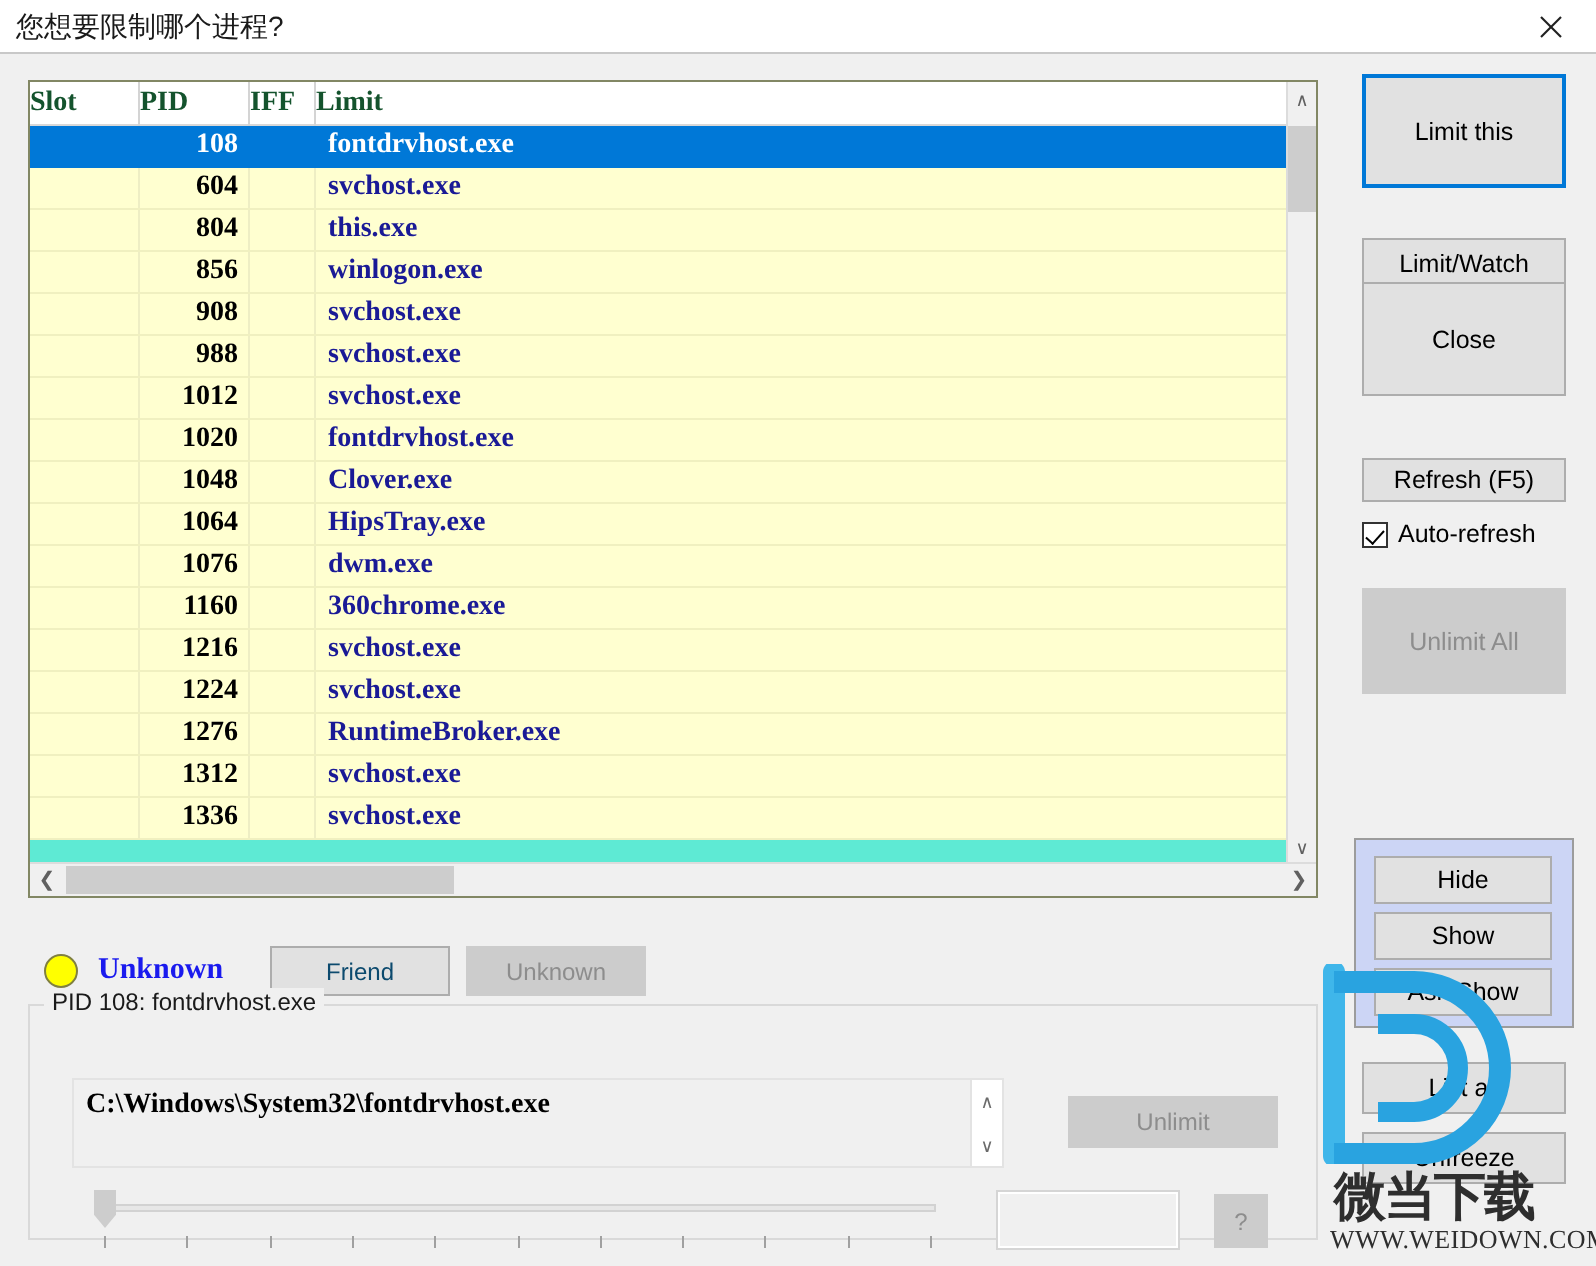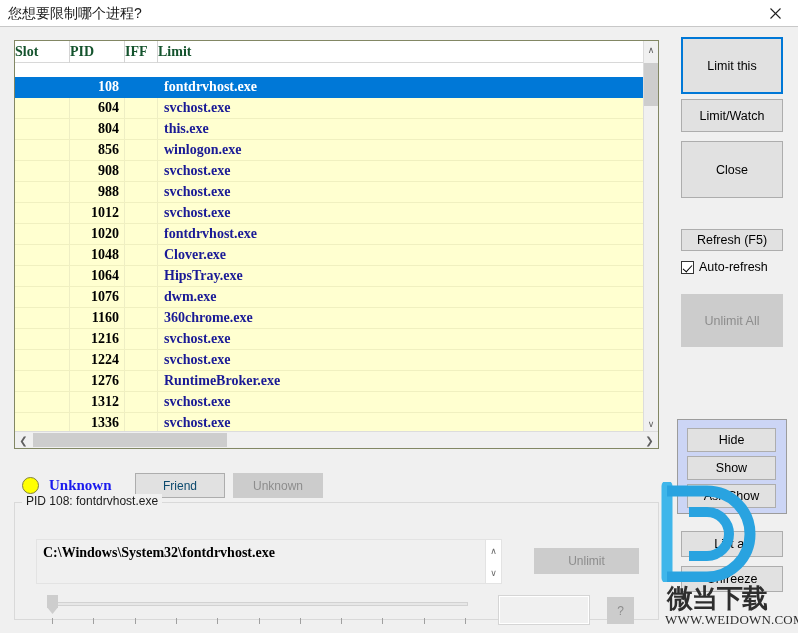--- a/index.html
+++ b/index.html
@@ -89,21 +89,20 @@
   .hdr-pid  { left: 55px;  width: 55px; }
   .hdr-iff  { left: 110px; width: 33px; }
   .hdr-name { left: 143px; width: 487px; border-right: none; }
 
   #rows-clip {
     position: absolute;
     left: 0; top: 22px;
     width: 630px; height: 478px;
     overflow: hidden;
     background: #5eead4;
-    margin-top: 14px;
   }
   .row {
     position: relative;
     height: 21px;
     background: #ffffd0;
     border-bottom: 1px solid #f0f0c0;
     box-sizing: border-box;
   }
   .row.sel { background: #0078d7; border-bottom-color: #0078d7; }
   .cell {
@@ -353,21 +352,21 @@
     color: #000000;
     display: flex;
     align-items: center;
     justify-content: center;
     cursor: pointer;
   }
   #btn-limit-this {
     top: 10px; height: 57px;
     border: 2px solid #0078d7;
   }
-  #btn-limit-watch { top: 72px;  height: 33px; }
+  #btn-limit-watch { top: 92px;  height: 26px; }
   #btn-close       { top: 114px; height: 57px; }
   #btn-refresh     { top: 202px; height: 22px; }
   #btn-unlimit-all {
     top: 267px; height: 53px;
     background: #cccccc; border-color: #cccccc; color: #8d8d8d;
   }
   #btn-list-all    { top: 504px; height: 26px; }
   #btn-unfreeze    { top: 539px; height: 26px; }
 
   #auto-refresh-wrap {

